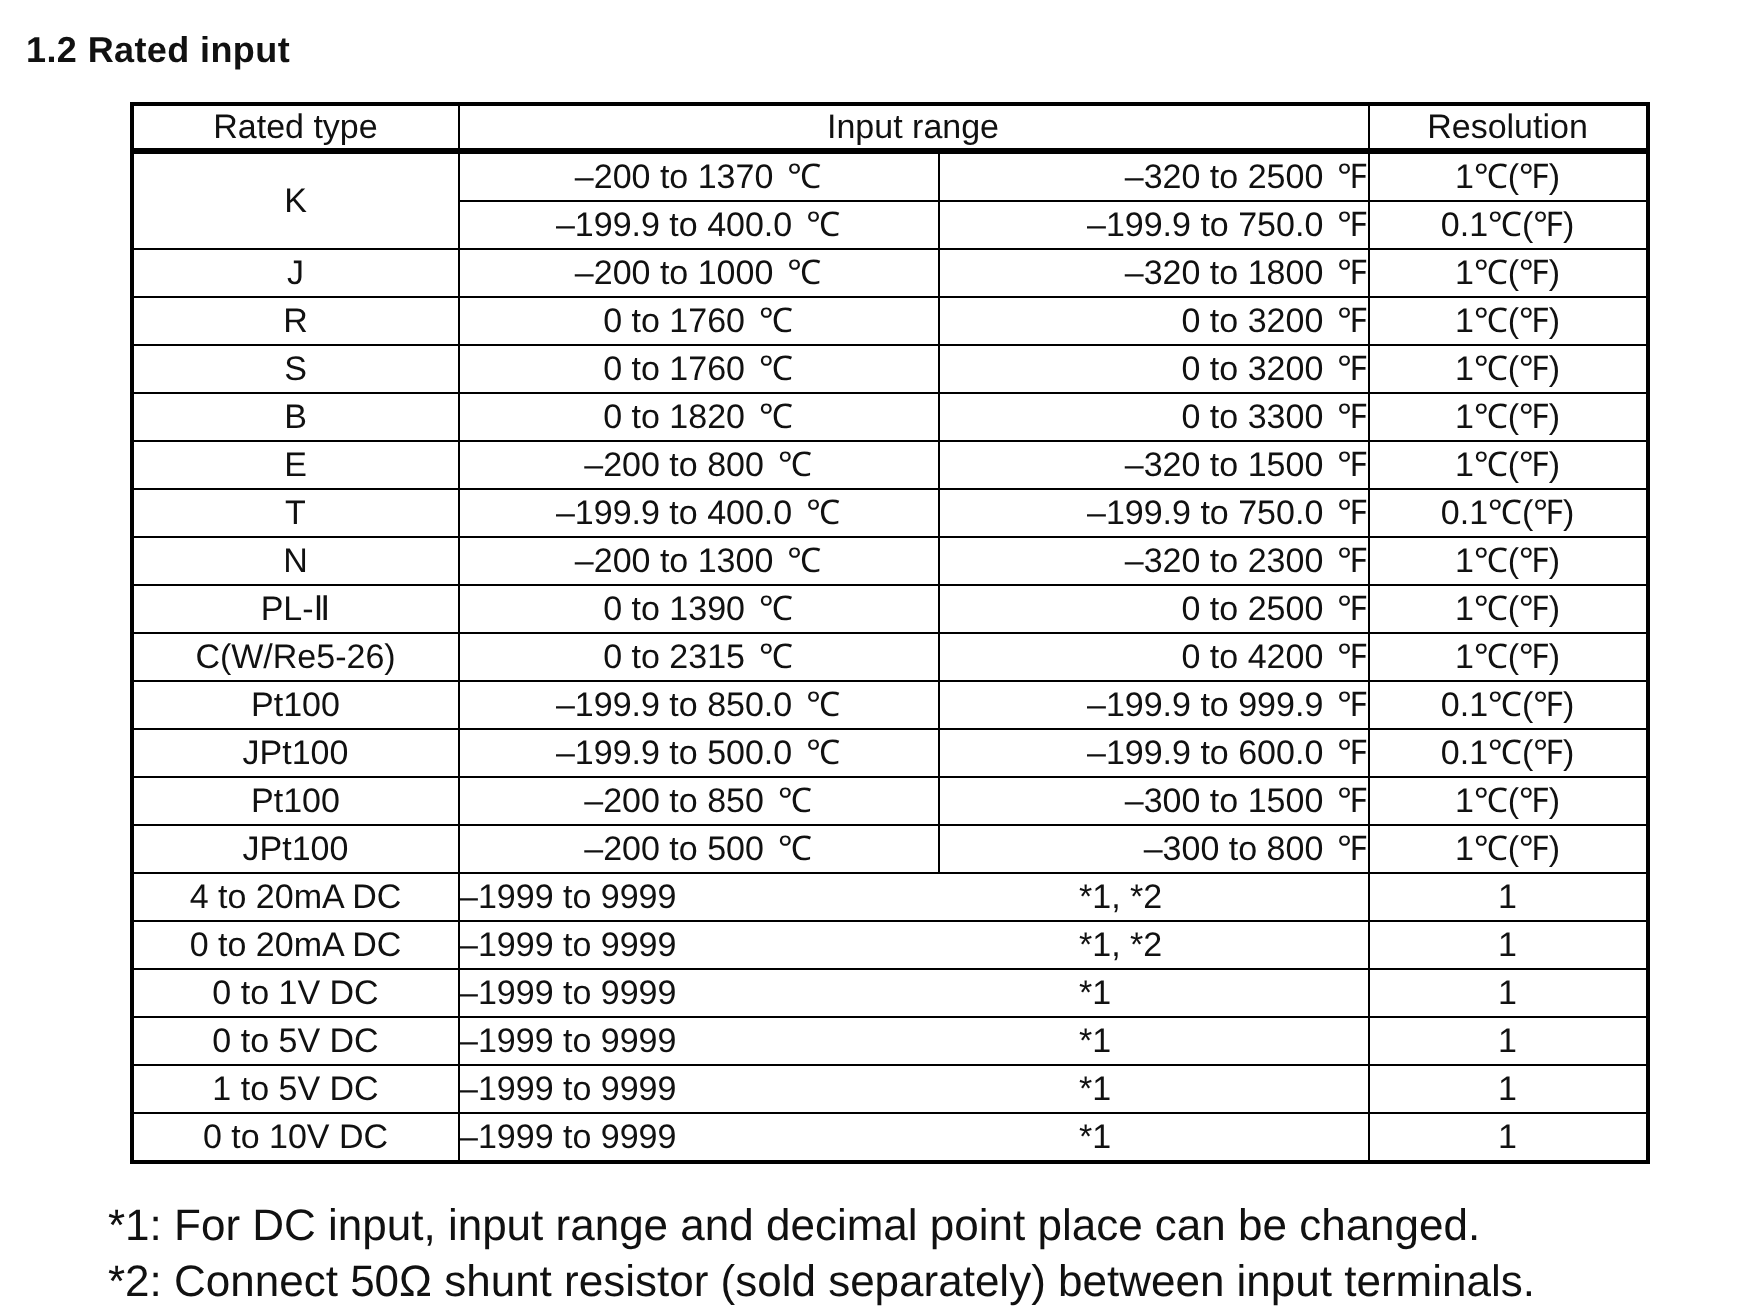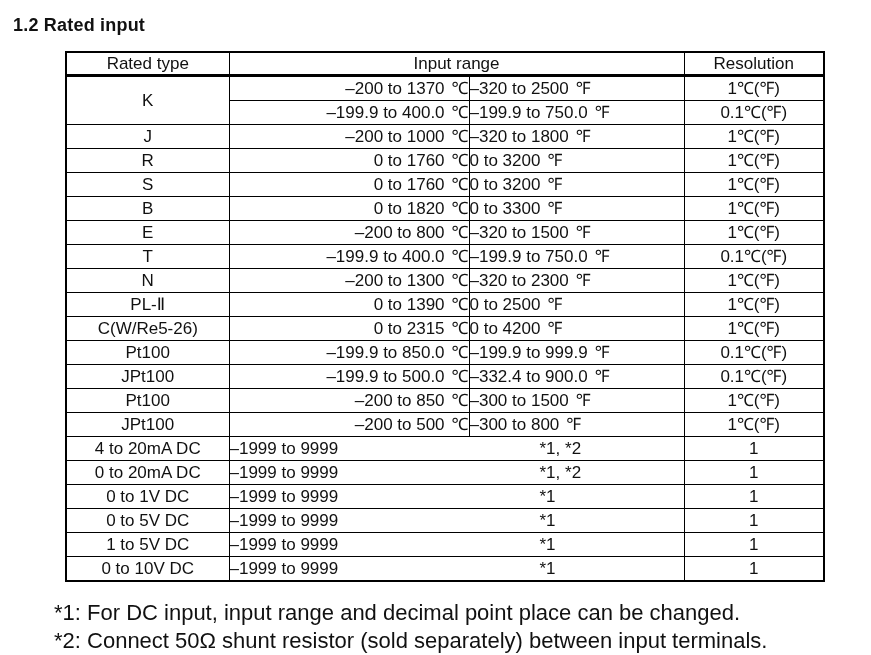--- a/index.html
+++ b/index.html
@@ -44,22 +44,22 @@
     white-space: nowrap;
   }
   table.spec thead th {
     font-weight: normal;
     text-align: center;
     border-bottom: 3px solid #000;
     height: 21px;
     line-height: 21px;
   }
   td.type-cell { text-align: center; }
-  td.range-c   { text-align: right; padding-right: 11px; }
-  td.range-f   { padding-right: 13px; }
+  td.range-c   { text-align: center; padding-right: 11px; }
+  td.range-f   { text-align: right; padding-right: 13px; }
   td.res-cell  { text-align: center; }
   .unit { display: inline-block; margin-left: 7px; }
   td.range-merged { text-align: left; }
   .dc-val  { display: inline-block; width: 292px; }
   .dc-note { display: inline-block; margin-left: 18px; }
   .footnotes {
     position: absolute;
     left: 54px;
     top: 588px;
     font-size: 22px;
@@ -155,21 +155,21 @@
         </tr>
         <tr>
           <td class="type-cell" rowspan="1">Pt100</td>
           <td class="range-c"><span>–199.9 to 850.0</span><span class="unit">℃</span></td>
           <td class="range-f"><span>–199.9 to 999.9</span><span class="unit">℉</span></td>
           <td class="res-cell">0.1℃(℉)</td>
         </tr>
         <tr>
           <td class="type-cell" rowspan="1">JPt100</td>
           <td class="range-c"><span>–199.9 to 500.0</span><span class="unit">℃</span></td>
-          <td class="range-f"><span>–332.4 to 900.0</span><span class="unit">℉</span></td>
+          <td class="range-f"><span>–199.9 to 600.0</span><span class="unit">℉</span></td>
           <td class="res-cell">0.1℃(℉)</td>
         </tr>
         <tr>
           <td class="type-cell" rowspan="1">Pt100</td>
           <td class="range-c"><span>–200 to 850</span><span class="unit">℃</span></td>
           <td class="range-f"><span>–300 to 1500</span><span class="unit">℉</span></td>
           <td class="res-cell">1℃(℉)</td>
         </tr>
         <tr>
           <td class="type-cell" rowspan="1">JPt100</td>

